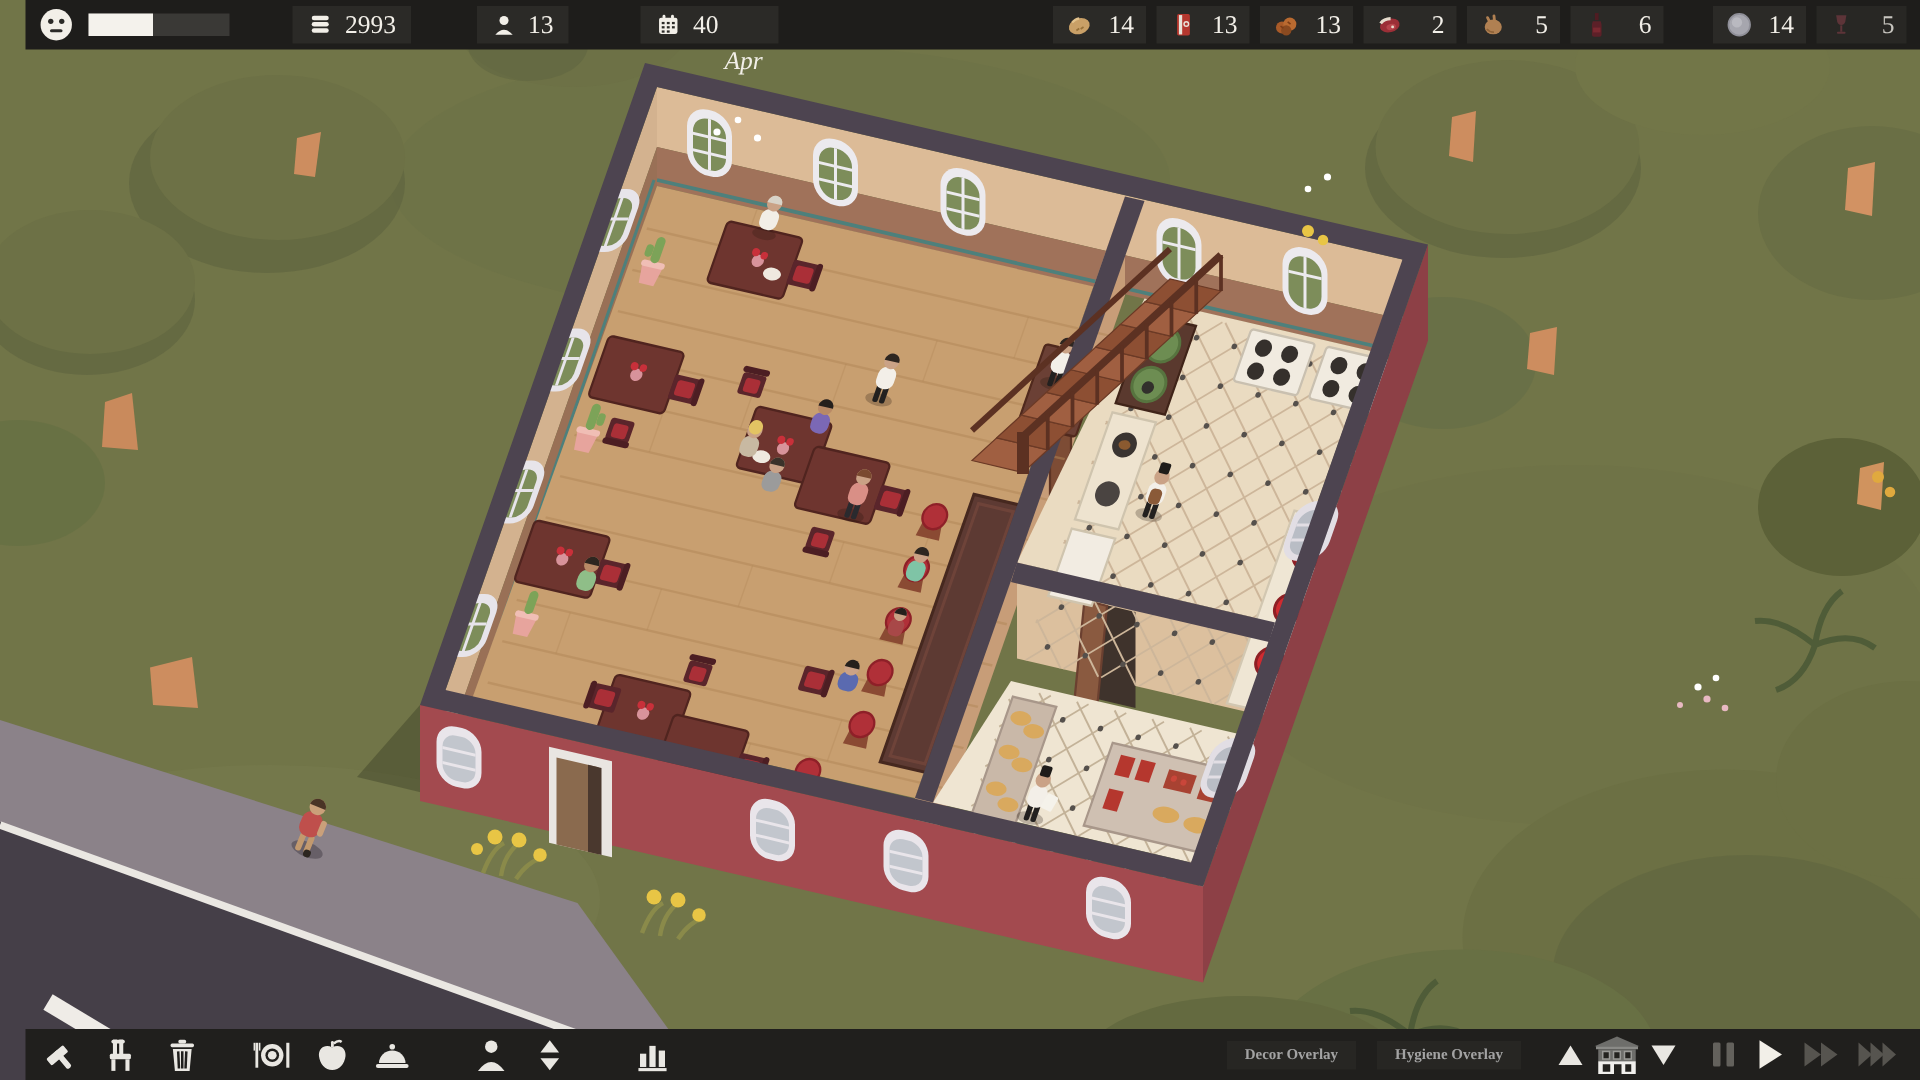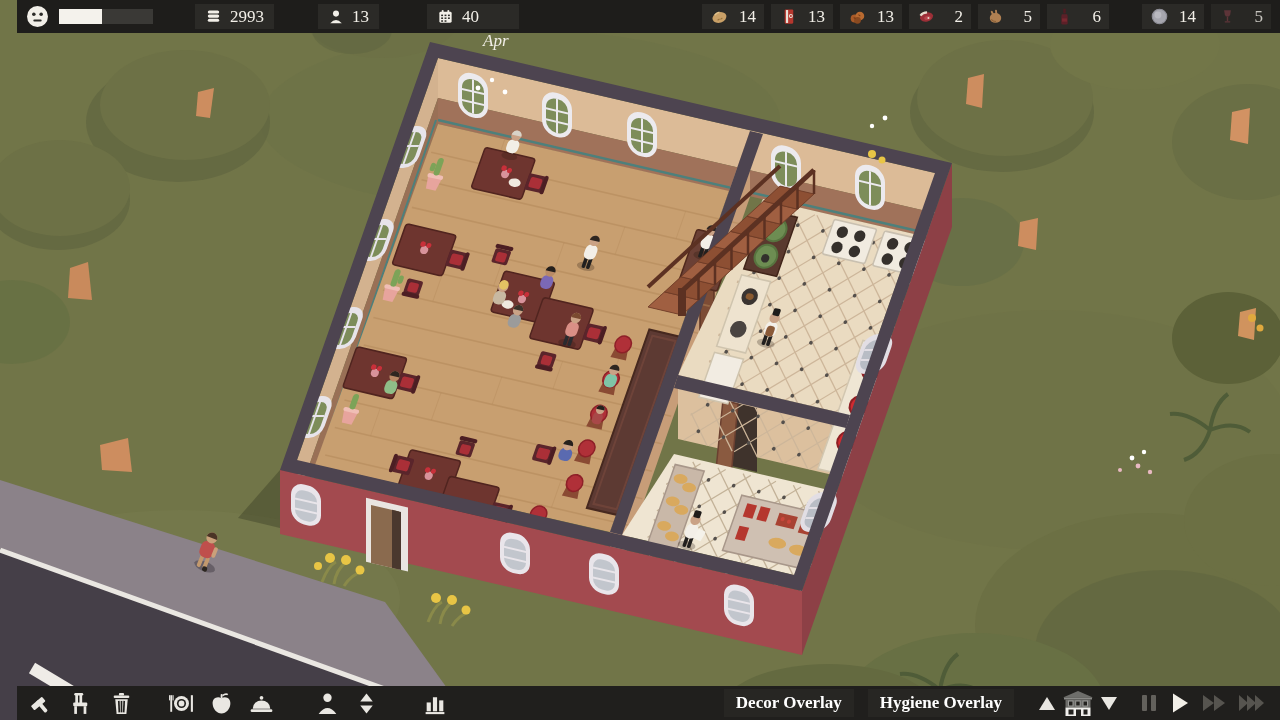--- a/index.html
+++ b/index.html
@@ -9,22 +9,22 @@
   .hud{position:absolute;left:17px;right:0;display:flex;align-items:center;color:#f2efe8;z-index:5;}
   #hud-top{top:0;height:33px;background:#1e1d1b;justify-content:space-between;padding:0 9px;}
   #hud-bottom{bottom:0;height:34px;background:#201f1d;padding:0 10px;}
   .hgroup{display:flex;align-items:center;}
   .stat-box{background:#2b2a27;height:25px;display:flex;align-items:center;gap:8px;padding:0 10px;font-size:17px;}
   .res-box{background:#2b2a27;height:25px;display:flex;align-items:center;gap:7px;padding:0 8px;font-size:17px;}
   .res-box .cnt{min-width:20px;text-align:right;}
   .progress-wrap{width:94px;height:15px;background:#3a3936;margin-left:10px;}
   .progress-fill{height:100%;background:#f4f2ec;}
   .tool-btn{background:none;border:none;padding:0;margin:0;display:flex;align-items:center;cursor:pointer;}
-  .overlay-btn{background:#272623;color:#ffffff;border:none;font-family:"Liberation Serif",serif;
-               font-size:17px;font-weight:bold;padding:4px 12px;cursor:pointer;}
+  .overlay-btn{background:#272623;color:#a3a3a3;border:none;font-family:"Liberation Serif",serif;
+               font-size:10px;font-weight:bold;padding:4px 12px;cursor:pointer;}
   .date-month{font-style:italic;}
   .dim{opacity:.8;}
 </style>
 </head>
 <body>
 
 <svg id="scene" width="1280" height="720" viewBox="0 0 1280 720">
 
   <rect x="0" y="0" width="1280" height="720" fill="#717548"></rect>
   <ellipse cx="520" cy="120" rx="260" ry="90" fill="#6b7046" opacity=".45"></ellipse>

